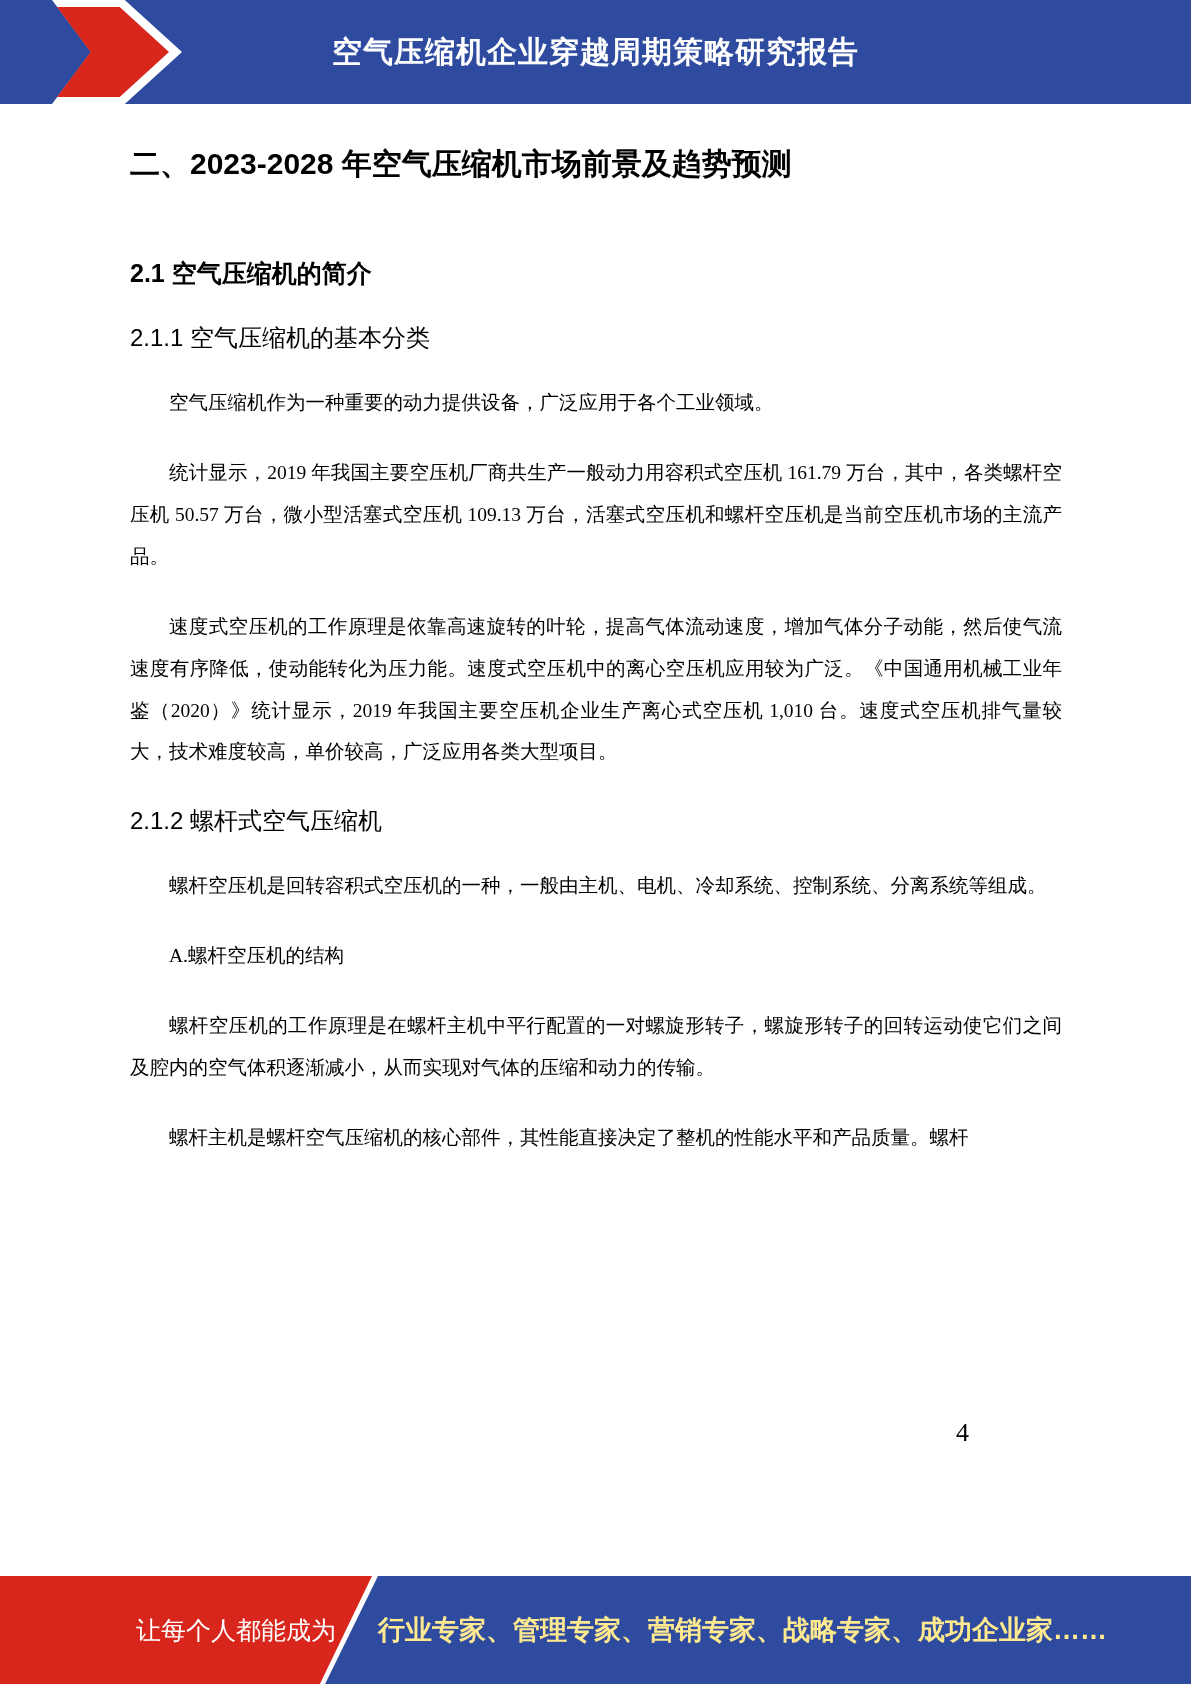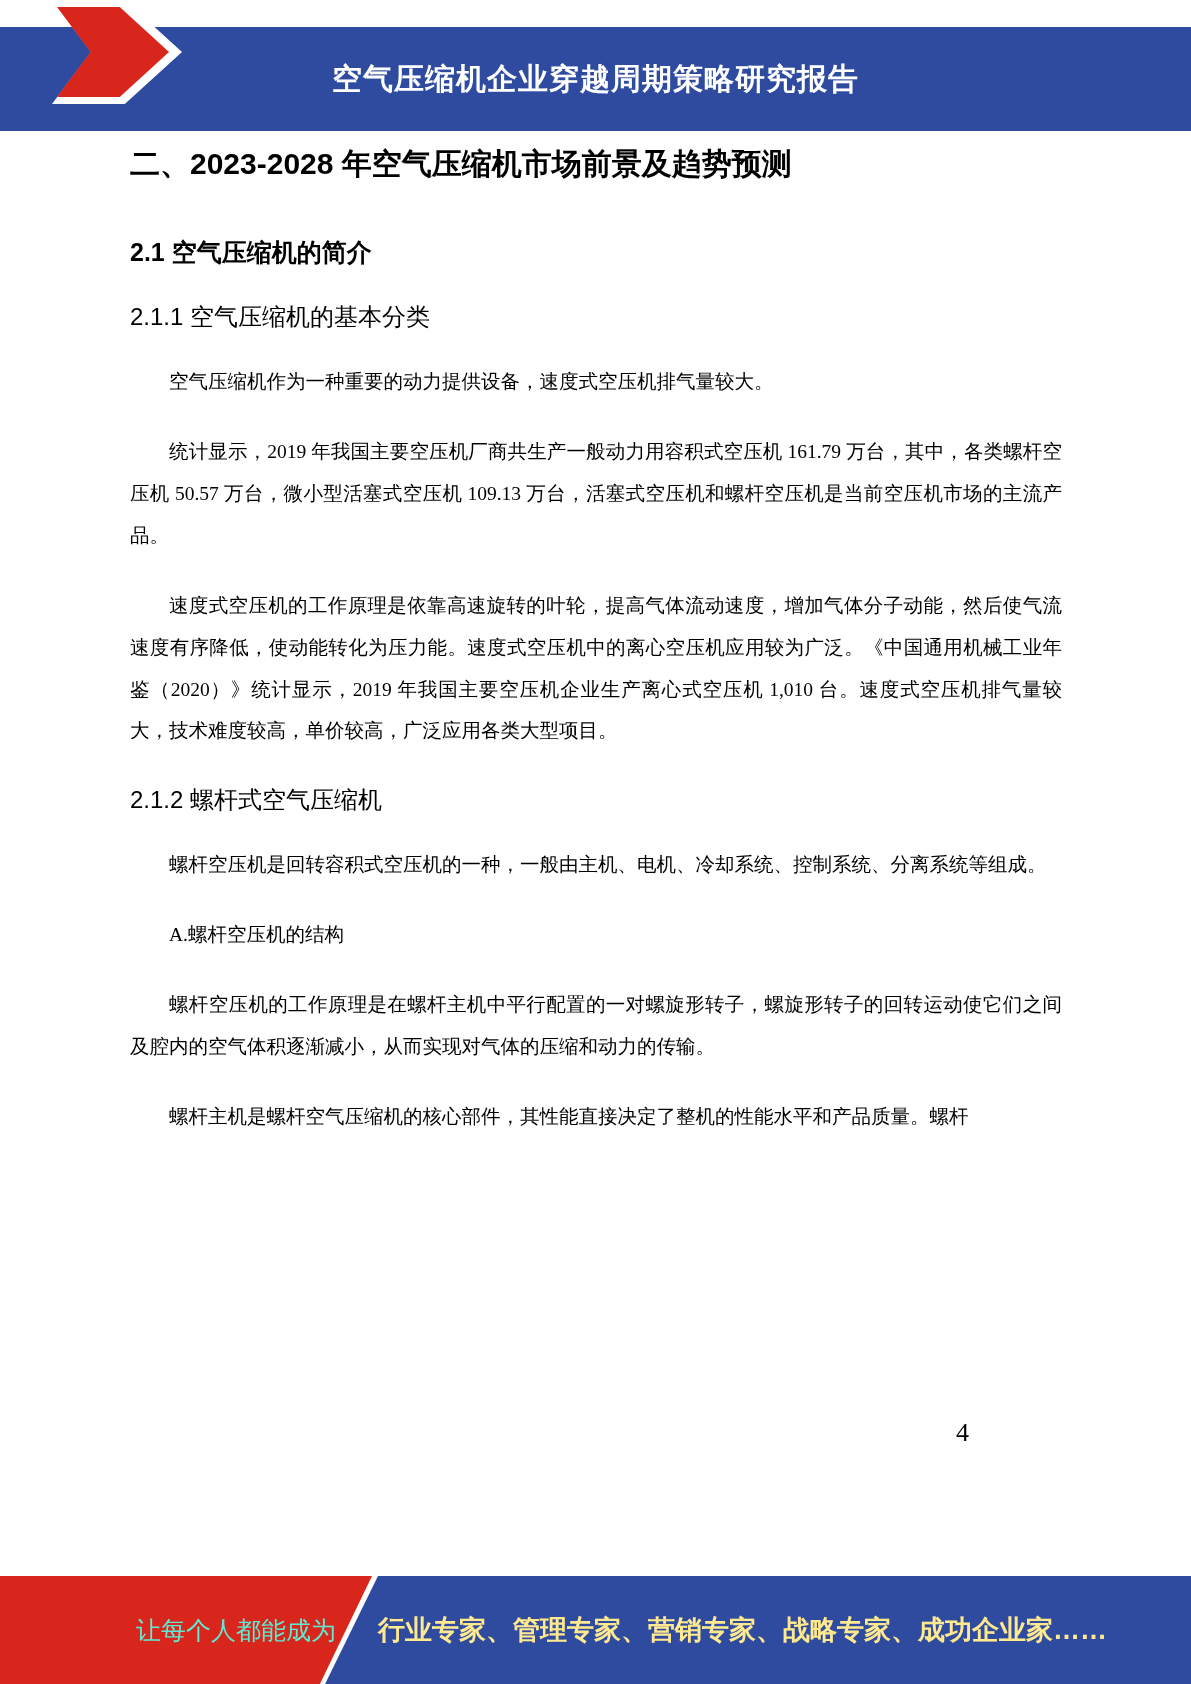--- a/index.html
+++ b/index.html
@@ -10,21 +10,21 @@
     background:#ffffff;
     overflow:hidden;
     font-family:"Liberation Serif","DejaVu Serif",serif;
     color:#000000;
   }
 
   
   .topbar {
     position:absolute; top:0; left:0; width:100%; height:104px;
     background:#2E4B9F;
-    display:flex; align-items:center; justify-content:center;margin-top:27px;
+    display:flex; align-items:center; justify-content:center;
   }
   .topbar-title {
     color:#ffffff;
     font-family:"Liberation Sans","DejaVu Sans",sans-serif;
     font-weight:bold;
     font-size:30px;
     letter-spacing:1px;
   }
   .arrow-wrap { position:absolute; left:52px; top:0; width:130px; height:104px; }
   .arrow-white {
@@ -41,21 +41,21 @@
     position:absolute; top:104px; left:130px; width:932px;
   }
   .h1 {
     font-family:"Liberation Sans","DejaVu Sans",sans-serif;
     font-weight:bold; font-size:30px;
     margin:40px 0 0 0;
   }
   .h2 {
     font-family:"Liberation Sans","DejaVu Sans",sans-serif;
     font-weight:bold; font-size:25px;
-    margin:51px 0 0 0;
+    margin:72px 0 0 0;
   }
   .h3 {
     font-family:"Liberation Sans","DejaVu Sans",sans-serif;
     font-weight:normal; font-size:24px;
     margin:32px 0 0 0;
   }
   .para {
     font-size:19.5px;
     line-height:2.15;
     text-indent:2em;
@@ -80,21 +80,21 @@
     background:#D9261C;
     clip-path:polygon(0 0, 100% 0, 86% 100%, 0 100%);
   }
   .footer-red-edge {
     position:absolute; left:0; top:0; height:108px; width:378px;
     background:#ffffff;
     clip-path:polygon(0 0, 100% 0, 86% 100%, 0 100%);
   }
   .footer-left-text {
     position:absolute; left:136px; top:50%; transform:translateY(-50%);
-    color:#5eead4;
+    color:#ffffff;
     font-family:"Liberation Sans","DejaVu Sans",sans-serif;
     font-size:25px;
   }
   .footer-right-text {
     position:absolute; left:378px; top:50%; transform:translateY(-50%);
     color:#FFE98F;
     font-family:"Liberation Sans","DejaVu Sans",sans-serif;
     font-weight:600;
     font-size:27px;
     white-space:nowrap;
@@ -110,21 +110,21 @@
   </div>
   <div class="arrow-wrap">
     <div class="arrow-white"></div>
     <div class="arrow-red"></div>
   </div>
 
   <div class="content">
     <div class="h1">二、2023-2028 年空气压缩机市场前景及趋势预测</div>
     <div class="h2">2.1 空气压缩机的简介</div>
     <div class="h3">2.1.1 空气压缩机的基本分类</div>
-    <p class="para">空气压缩机作为一种重要的动力提供设备，速度式空压机排气量较大。</p>
+    <p class="para">空气压缩机作为一种重要的动力提供设备，广泛应用于各个工业领域。</p>
     <p class="para">统计显示，2019 年我国主要空压机厂商共生产一般动力用容积式空压机 161.79 万台，其中，各类螺杆空压机 50.57 万台，微小型活塞式空压机 109.13 万台，活塞式空压机和螺杆空压机是当前空压机市场的主流产品。</p>
     <p class="para">速度式空压机的工作原理是依靠高速旋转的叶轮，提高气体流动速度，增加气体分子动能，然后使气流速度有序降低，使动能转化为压力能。速度式空压机中的离心空压机应用较为广泛。《中国通用机械工业年鉴（2020）》统计显示，2019 年我国主要空压机企业生产离心式空压机 1,010 台。速度式空压机排气量较大，技术难度较高，单价较高，广泛应用各类大型项目。</p>
     <div class="h3">2.1.2 螺杆式空气压缩机</div>
     <p class="para">螺杆空压机是回转容积式空压机的一种，一般由主机、电机、冷却系统、控制系统、分离系统等组成。</p>
     <p class="para">A.螺杆空压机的结构</p>
     <p class="para">螺杆空压机的工作原理是在螺杆主机中平行配置的一对螺旋形转子，螺旋形转子的回转运动使它们之间及腔内的空气体积逐渐减小，从而实现对气体的压缩和动力的传输。</p>
     <p class="para">螺杆主机是螺杆空气压缩机的核心部件，其性能直接决定了整机的性能水平和产品质量。螺杆</p>
   </div>
 
   <div class="page-number">4</div>

